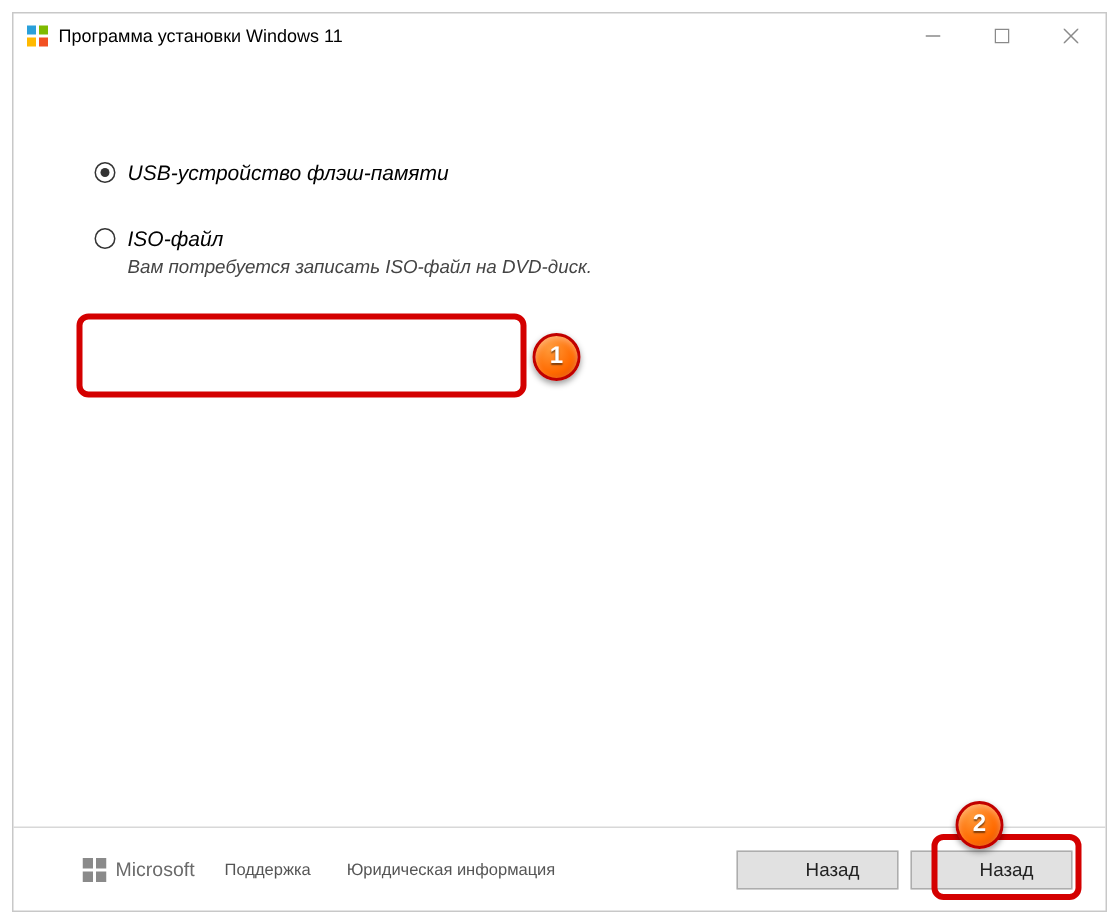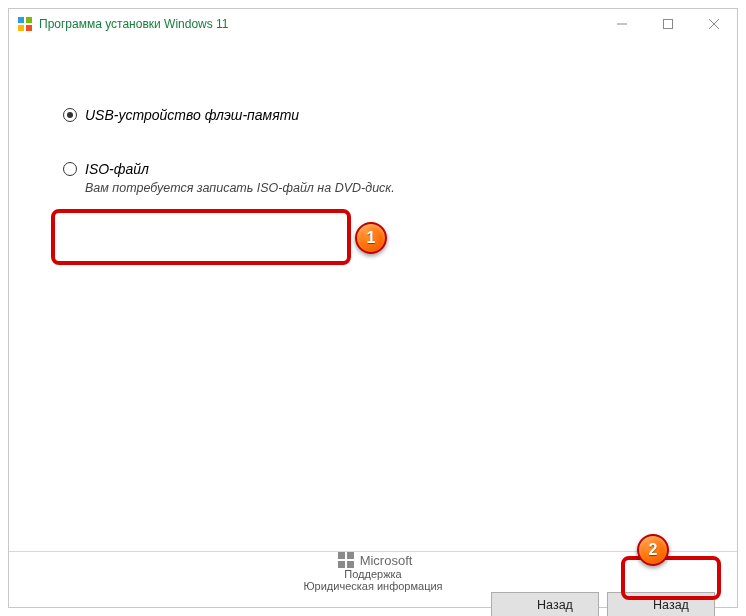--- a/index.html
+++ b/index.html
@@ -19,21 +19,21 @@
       height: 600px;
       border: 1px solid #c8c8c8;
       background: #fff;
     }
     .titlebar {
       height: 30px;
       display: flex;
       align-items: center;
       padding-left: 8px;
       font-size: 12px;
-      color: #15803d;
+      color: #000000;
       justify-content: space-between;
     }
     .titlebar .app-icon {
       width: 16px;
       height: 16px;
       margin-right: 6px;
     }
     .titlebar-controls {
       margin-left: auto;
       display: flex;
@@ -132,21 +132,20 @@
     .footer {
       position: absolute;
       left: 0;
       right: 0;
       bottom: 0;
       height: 56px;
       border-top: 1px solid #d8d8d8;
       display: flex;
       align-items: center;
       padding: 0 22px 0 46px;
-      flex-direction: column;
     }
     .ms-logo {
       display: flex;
       align-items: center;
       gap: 6px;
       margin-right: 20px;
     }
     .ms-squares {
       width: 16px;
       height: 16px;
@@ -227,21 +226,21 @@
   <div class="content">
 
     <div class="option-group">
       <div class="option">
         <div class="option-line">
           <span class="radio selected"></span>
           <span>USB-устройство флэш-памяти</span>
         </div>
       </div>
 
-      <div class="option" style="margin-top:26px">
+      <div class="option" style="margin-top:16px">
         <div class="option-line">
           <span class="radio"></span>
           <span>ISO-файл</span>
         </div>
         <div class="option-desc">Вам потребуется записать ISO-файл на DVD-диск.</div>
       </div>
     </div>
   </div>
 
   <div class="footer">

